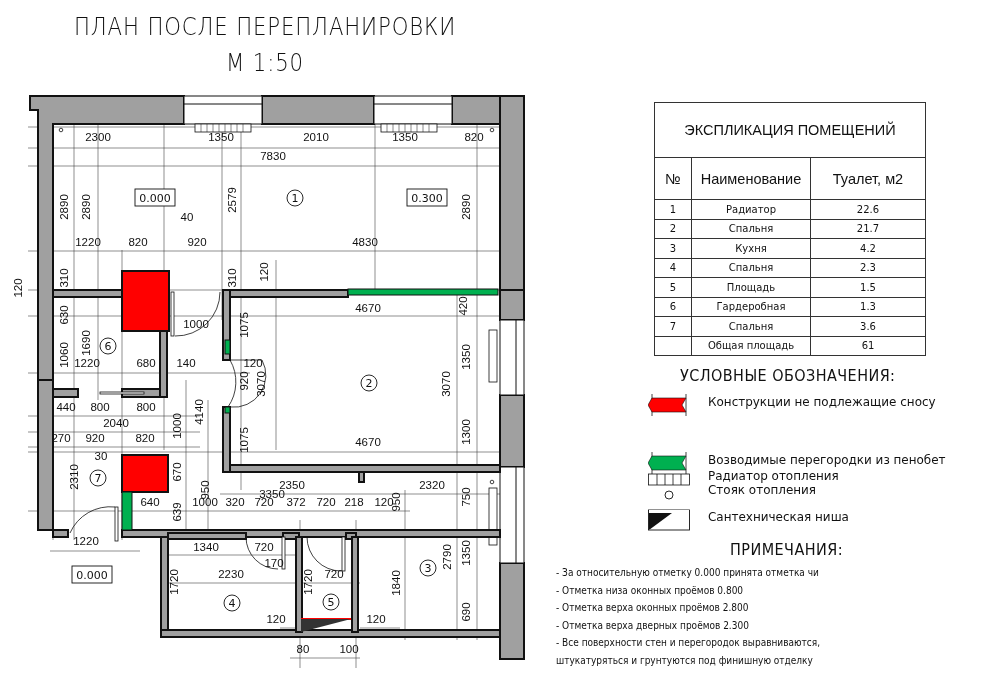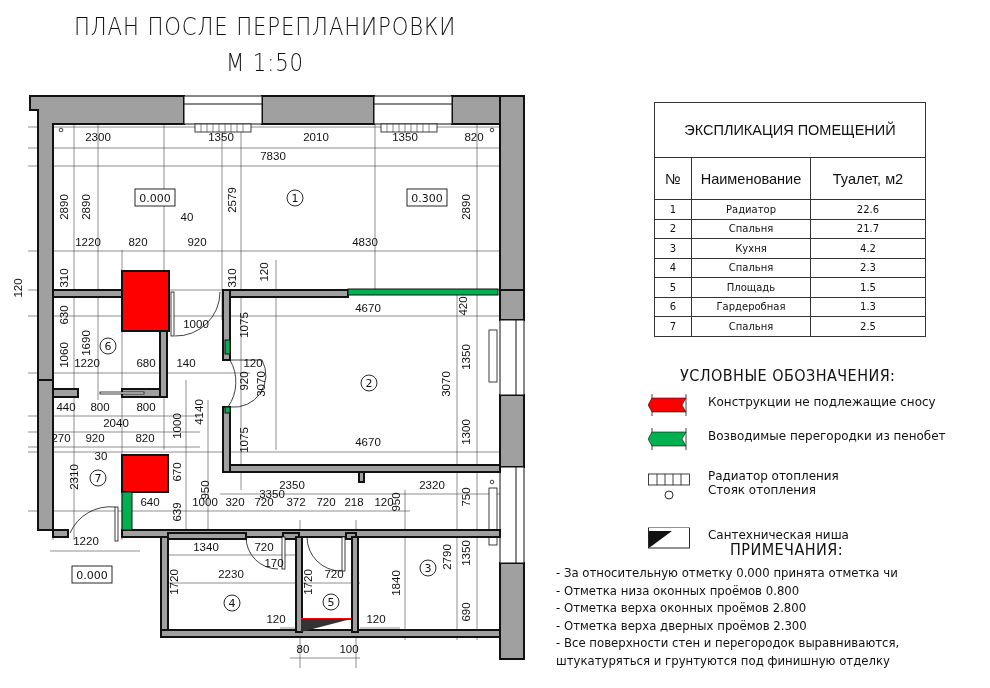--- a/index.html
+++ b/index.html
@@ -18,21 +18,21 @@
   #expl .cap { height:54px; font-size:14.5px; font-weight:normal; font-family:"Liberation Sans", sans-serif; }
   #expl .hdr th { height:41px; font-size:14.5px; font-weight:normal; font-family:"Liberation Sans", sans-serif; }
   #expl tbody td { height:18.5px; font-family:"DejaVu Sans", sans-serif; font-size:10px; }
 
   .legend-title { position:absolute; left:680px; top:366px; font-size:16px; font-family:"DejaVu Sans", sans-serif; letter-spacing:0.5px; transform:scaleX(0.9); transform-origin:left; }
   .legend-row { position:absolute; left:648px; display:flex; }
   .legend-row .sym { width:42px; height:22px; margin-right:18px; }
   .legend-row .lbl { font-size:13px; font-family:"DejaVu Sans", sans-serif; white-space:nowrap; transform:scaleX(0.92); transform-origin:left; }
 
   .notes-title { position:absolute; left:730px; top:540px; font-size:16px; font-family:"DejaVu Sans", sans-serif; letter-spacing:0.5px; transform:scaleX(0.9); transform-origin:left; }
-  .notes { position:absolute; left:556px; top:564px; width:434px; overflow:hidden; font-size:13px; line-height:17.5px; font-family:"DejaVu Sans", sans-serif; white-space:nowrap; }
+  .notes { position:absolute; left:556px; top:564px; width:434px; overflow:hidden; font-size:10px; line-height:17.5px; font-family:"DejaVu Sans", sans-serif; white-space:nowrap; }
   .notes div { transform:scaleX(0.9); transform-origin:left; }
 </style>
 </head>
 <body>
 
 <div class="title" id="t1">ПЛАН ПОСЛЕ ПЕРЕПЛАНИРОВКИ</div>
 <div class="title" id="t2">М 1:50</div>
 
 <svg id="plan" width="990" height="688" viewBox="0 0 990 688" style="position:absolute;left:0;top:0;">
   <g id="grid" stroke="#444" stroke-width="0.6" fill="none">
@@ -331,36 +331,41 @@
         <td>1.5</td>
       </tr>
     <tr>
         <td>6</td>
         <td>Гардеробная</td>
         <td>1.3</td>
       </tr>
     <tr>
         <td>7</td>
         <td>Спальня</td>
-        <td>2.5</td>
+        <td>3.6</td>
+      </tr>
+    <tr>
+        <td></td>
+        <td>Общая площадь</td>
+        <td>61</td>
       </tr>
   </tbody>
 </table>
 
 <div class="legend-title">УСЛОВНЫЕ ОБОЗНАЧЕНИЯ:</div>
 
 <div class="legend-row" style="top:394px">
   <svg class="sym" viewBox="0 0 42 22">
     <line x1="4" y1="0" x2="4" y2="22" stroke="#111" stroke-width="0.8"></line>
     <line x1="38" y1="0" x2="38" y2="22" stroke="#111" stroke-width="0.8"></line>
     <path d="M4 4 H38 L34 11 L38 18 H4 L0 11 Z" fill="#ff0000" stroke="#111" stroke-width="0.6"></path>
   </svg>
   <span class="lbl">Конструкции не подлежащие сносу</span>
 </div>
-<div class="legend-row" style="top:428px">
+<div class="legend-row" style="top:452px">
   <svg class="sym" viewBox="0 0 42 22">
     <line x1="4" y1="0" x2="4" y2="22" stroke="#111" stroke-width="0.8"></line>
     <line x1="38" y1="0" x2="38" y2="22" stroke="#111" stroke-width="0.8"></line>
     <path d="M4 4 H38 L34 11 L38 18 H4 L0 11 Z" fill="#00b050" stroke="#111" stroke-width="0.6"></path>
   </svg>
   <span class="lbl">Возводимые перегородки из пенобет</span>
 </div>
 <div class="legend-row" style="top:468px">
   <svg class="sym" viewBox="0 0 42 22">
     <rect x="0.5" y="6" width="41" height="11" fill="#fff" stroke="#111" stroke-width="0.8"></rect>
@@ -370,21 +375,21 @@
     <line x1="33" y1="6" x2="33" y2="17" stroke="#111" stroke-width="0.8"></line>
   </svg>
   <span class="lbl">Радиатор отопления</span>
 </div>
 <div class="legend-row" style="top:482px">
   <svg class="sym" viewBox="0 0 42 22">
     <circle cx="21" cy="13" r="4" fill="#fff" stroke="#111" stroke-width="0.9"></circle>
   </svg>
   <span class="lbl">Стояк отопления</span>
 </div>
-<div class="legend-row" style="top:527px">
+<div class="legend-row" style="top:509px">
   <svg class="sym" viewBox="0 0 42 22">
     <rect x="0.5" y="1" width="41" height="20" fill="#fff" stroke="#111" stroke-width="0.9"></rect>
     <path d="M1 21 L1 18 Q14 4 41 3 L41 1 L1 1 Z" fill="#fff"></path>
     <path d="M1 21 Q14 6 24 3 L41 3 L41 1 L1 1 Z" fill="#fff"></path>
     <path d="M1 21 L24 4 L41 4 L41 1 H1 Z" fill="#fff"></path>
     <path d="M1 21 L24 4 L1 4 Z" fill="#111"></path>
   </svg>
   <span class="lbl">Сантехническая ниша</span>
 </div>
 

